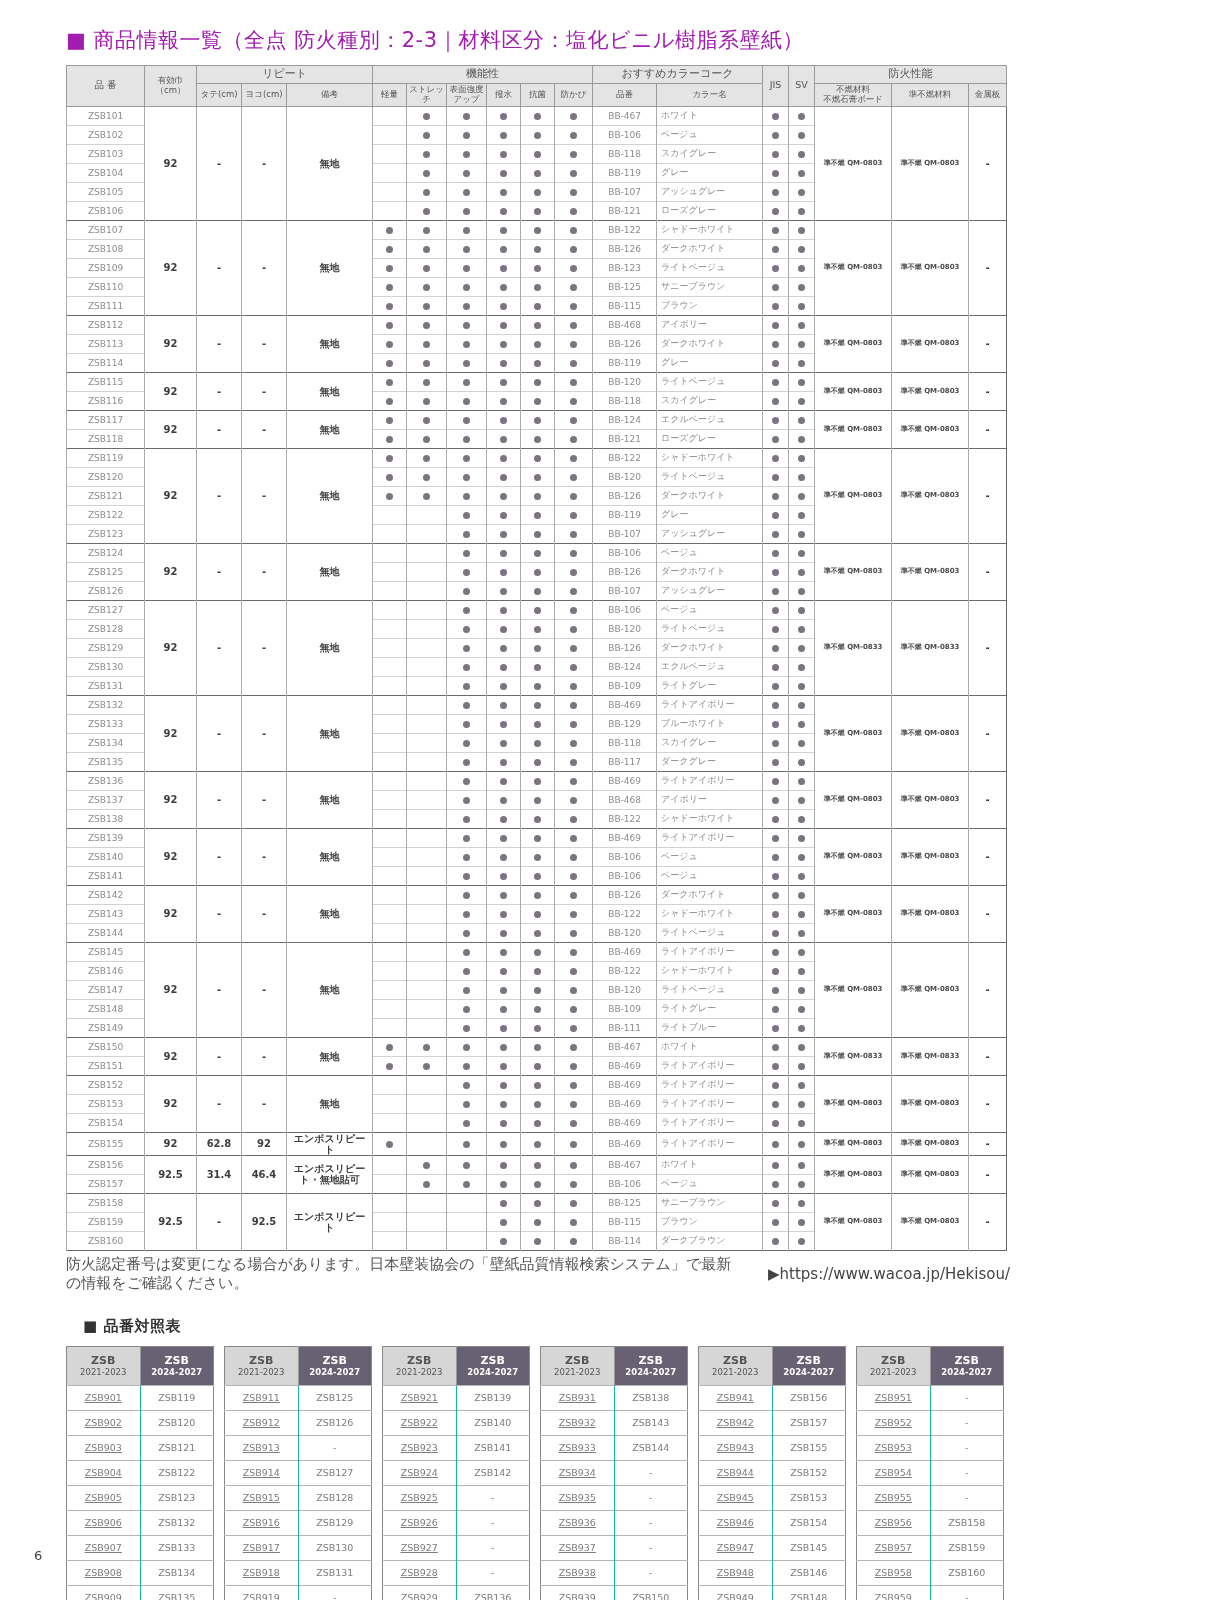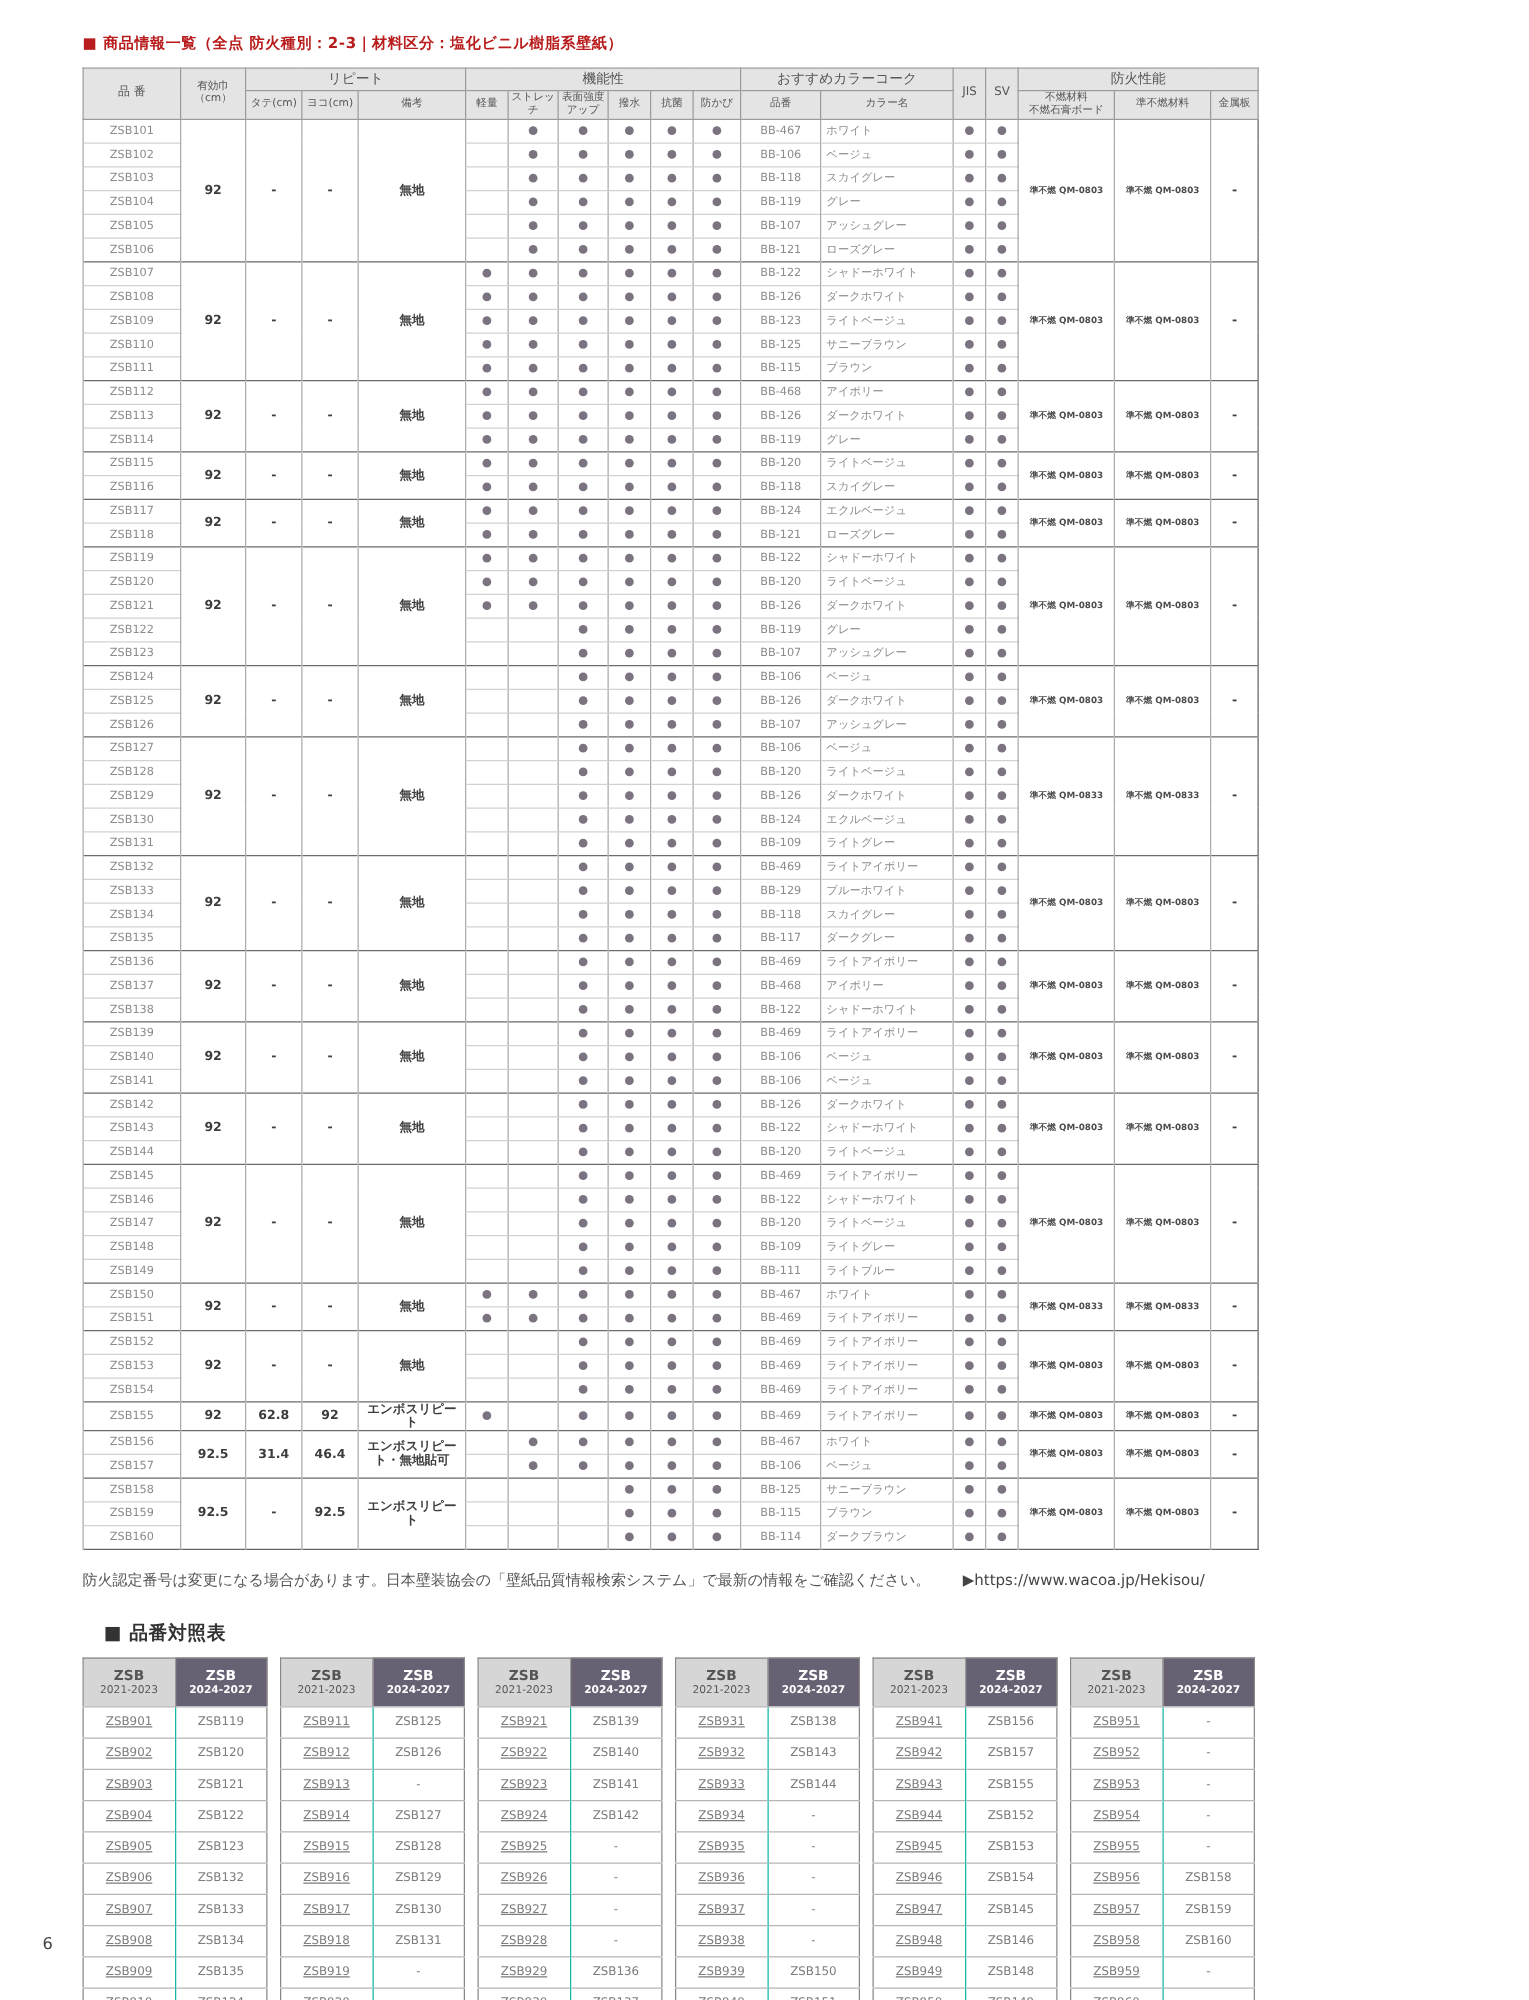--- a/index.html
+++ b/index.html
@@ -1,31 +1,31 @@
 <!DOCTYPE html>
 <html><head>
 <meta charset="utf-8">
 <style>
   html,body{margin:0;padding:0;background:#ffffff;}
   body{width:1223px;height:1600px;position:relative;font-family:"DejaVu Sans","Liberation Sans",sans-serif;-webkit-font-smoothing:antialiased;}
   .content{position:absolute;left:66px;top:26px;width:944px;}
-  .main-title{font-size:12px;font-weight:bold;color:#b91c1c;margin:0 0 11px 0;letter-spacing:0.5px;}
+  .main-title{font-size:21px;font-weight:normal;color:#a21caf;margin:0 0 11px 0;letter-spacing:0.5px;}
   
   table.mt{border-collapse:collapse;table-layout:fixed;width:940px;border:1.5px solid #666666;}
   .mt th{background:#e4e4e4;color:#555555;font-weight:normal;border:1px solid #9a9a9a;font-size:8.5px;line-height:1.15;padding:1px 0;}
   .mt th.grp{height:15px;font-size:11px;}
   .mt th.big{font-size:9.5px;}
   .mt td{border-left:1px solid #ababab;border-top:1px solid #d2d2d2;font-size:9px;color:#8c8c8c;text-align:center;height:18px;padding:0 2px;overflow:hidden;white-space:nowrap;}
   .mt tr.gt td{border-top:1px solid #6b6b6b;}
   .mt td.bold{color:#3d3d3d;font-weight:bold;font-size:10px;white-space:normal;line-height:1.1;}
   .mt td.cn{text-align:left;padding-left:4px;}
   .mt td.fire{font-size:7px;font-weight:bold;color:#4c4c4c;white-space:normal;line-height:1.2;padding:0 1px;margin-top:24px;}
   .dot{display:inline-block;width:7px;height:7px;border-radius:50%;background:#7b7480;vertical-align:middle;}
   
-  .note-row{margin-top:16px;font-size:12px;color:#555555;display:flex;align-items:center;gap:26px;text-align:center;}
+  .note-row{margin-top:4px;font-size:15px;color:#555555;display:flex;align-items:center;gap:26px;}
   .note-row .lnk{color:#444444;}
   
   .sec-title{font-size:15px;font-weight:bold;color:#333333;margin:24px 0 10px 17px;letter-spacing:0.5px;}
   .comp-wrap{display:flex;gap:10px;}
   table.ct{border-collapse:collapse;table-layout:fixed;width:148px;border:1px solid #888888;}
   .ct th{padding:2px 0;height:34px;margin-left:27px;}
   .ct th.old{background:#d6d6d6;color:#555555;border-right:1px solid #999999;}
   .ct th.new{background:#686073;color:#ffffff;}
   .ct .l1{font-size:11px;font-weight:bold;display:block;line-height:1.2;}
   .ct .l2{font-size:8.5px;font-weight:normal;display:block;line-height:1.2;}

